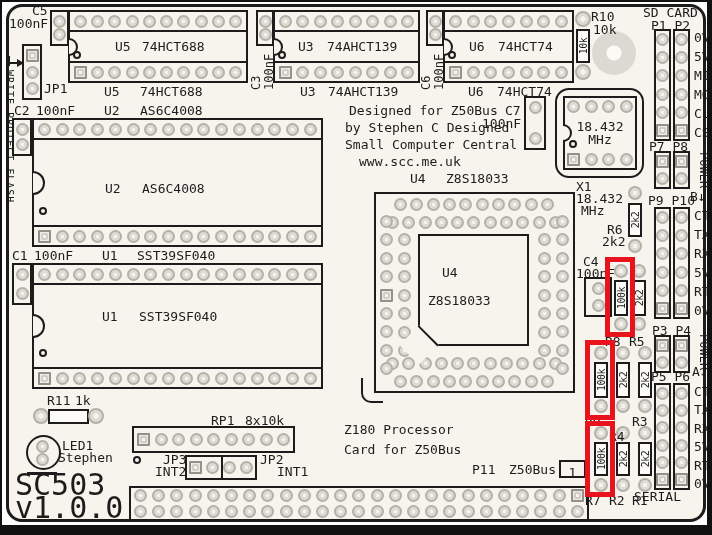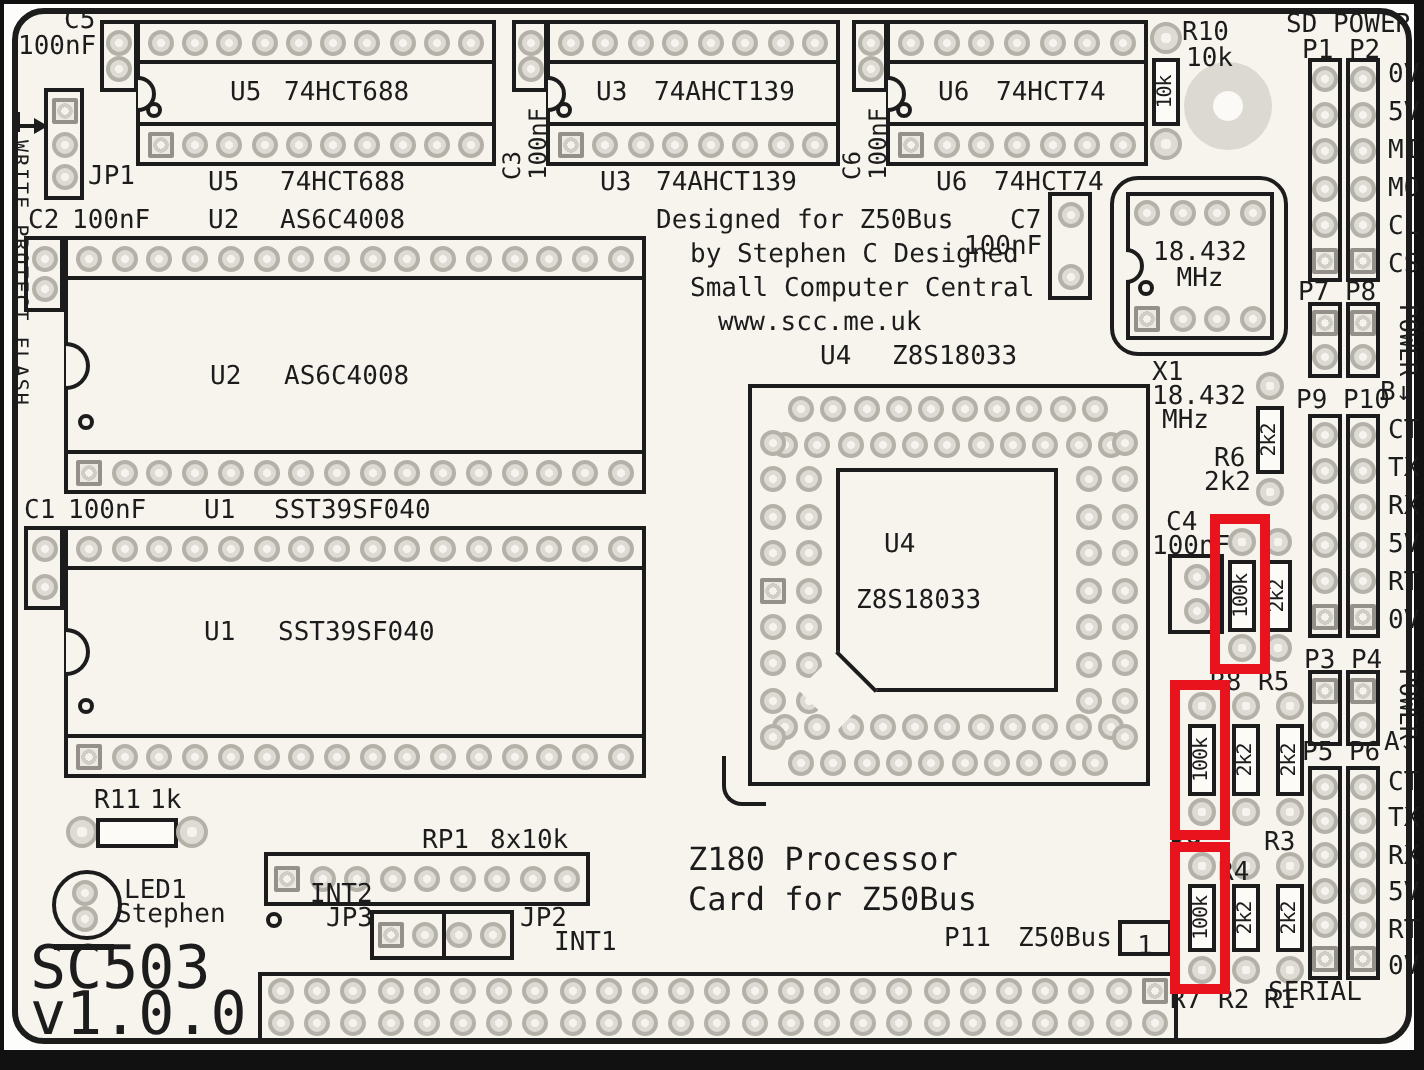--- a/index.html
+++ b/index.html
@@ -1,21 +1,21 @@
 <!DOCTYPE html>
 <html style="--hl: #e8131c; --silk: #1c1c1c; --board: #f7f4ee;"><head>
 <meta charset="utf-8">
 <style>
   *{margin:0;padding:0;box-sizing:border-box}
   html,body{width:712px;height:535px;overflow:hidden}
   body{background:#111;font-family:"DejaVu Sans Mono","Liberation Mono",monospace;position:relative}
   #frame{position:absolute;left:2px;top:2px;width:705px;height:523px;background:#fdfdfb}
   #pcb{position:absolute;left:6px;top:4px;width:700px;height:518px;background:var(--board);border:3px solid var(--silk);border-radius:16px}
   .t{position:absolute;font-size:13px;line-height:13px;color:var(--silk);white-space:pre;z-index:2}
-  .big{font-size:16px;line-height:19px}
+  .big{font-size:13px;line-height:19px}
   .huge{font-size:30px;line-height:22px}
   .vwm{position:absolute;writing-mode:vertical-rl;font-size:10px;line-height:12px;letter-spacing:1px;color:var(--silk);z-index:2}
   .vrot{position:absolute;transform-origin:0 0;transform:rotate(-90deg);font-size:12px;line-height:13px;color:var(--silk);white-space:pre;z-index:2}
   .vrot90{position:absolute;transform-origin:0 0;transform:rotate(90deg);font-size:12px;line-height:13px;color:var(--silk);white-space:pre;z-index:2}
   .dip{position:absolute;z-index:1}
   .prow{border:2px solid var(--silk);height:22px;display:flex;align-items:center;justify-content:space-between;padding:0 4px}
   .dipbody{border-left:2px solid var(--silk);border-right:2px solid var(--silk);position:relative}
   .notch{position:absolute;left:-1px;top:50%;transform:translateY(-50%);width:9px;height:18px;background:var(--board);border:2px solid var(--silk);border-left:none;border-radius:0 18px 18px 0}
   .notch.bg{width:12px;height:24px}
   .dot{position:absolute;width:8px;height:8px;border:2px solid var(--silk);border-radius:50%;background:var(--board)}
@@ -163,21 +163,21 @@
 
 <span class="t" style="left:591px;top:10px">R10</span>
 <span class="t" style="left:593px;top:23px">10k</span>
 <i class="cpad" style="left:575px;top:11px;width:16px;height:16px"></i>
 <div class="res" style="left:576px;top:29px;height:34px">
     <span class="rv">10k</span>
   </div>
 <i class="cpad" style="left:575px;top:64px;width:16px;height:16px"></i>
 <div class="hole" style="left:592px;top:31px"></div>
 
-<span class="t" style="left:643px;top:6px">SD POWER</span>
+<span class="t" style="left:643px;top:6px">SD CARD</span>
 <span class="t" style="left:651px;top:19px">P1 P2</span>
 <div class="col" style="left:654px;top:29px;height:112px">
     <span class="pad"></span>
     <span class="pad"></span>
     <span class="pad"></span>
     <span class="pad"></span>
     <span class="pad"></span>
     <span class="pad sq"></span>
   </div>
 <div class="col" style="left:673px;top:29px;height:112px">
@@ -188,21 +188,21 @@
     <span class="pad"></span>
     <span class="pad sq"></span>
   </div>
 <span class="t" style="left:694px;top:31px">0V</span>
 <span class="t" style="left:694px;top:50px">5V</span>
 <span class="t" style="left:694px;top:69px">MI</span>
 <span class="t" style="left:694px;top:88px">MO</span>
 <span class="t" style="left:694px;top:107px">CL</span>
 <span class="t" style="left:694px;top:126px">CS</span>
 
-<span class="t" style="left:328px;top:104px">Designed for Z50Bus</span>
+<span class="t" style="left:349px;top:104px">Designed for Z50Bus</span>
 <span class="t" style="left:345px;top:121px">by Stephen C Designed</span>
 <span class="t" style="left:345px;top:138px">Small Computer Central</span>
 <span class="t" style="left:359px;top:155px">www.scc.me.uk</span>
 
 <span class="t" style="left:505px;top:104px">C7</span>
 <span class="t" style="left:482px;top:117px">100nF</span>
 <div class="cbox" style="left:524px;top:96px;width:22px;height:54px">
     <span class="pad"></span>
     <span class="pad"></span>
   </div>
@@ -603,21 +603,21 @@
     <span class="pad"></span>
     <span class="pad"></span>
     <span class="pad"></span>
     <span class="pad"></span>
     <span class="pad"></span>
     <span class="pad"></span>
     <span class="pad"></span>
   </div>
 <i class="dot" style="position:absolute;left:133px;top:456px;z-index:2"></i>
 <span class="t" style="left:163px;top:453px">JP3</span>
-<span class="t" style="left:155px;top:441px">INT2</span>
+<span class="t" style="left:155px;top:465px">INT2</span>
 <div style="position:absolute;left:185px;top:455px;width:72px;height:25px;border:2px solid var(--silk);display:flex;align-items:center;justify-content:space-between;padding:0 2px;z-index:1">
   <i style="position:absolute;left:50%;top:0;bottom:0;width:2px;background:var(--silk)"></i>
 <span class="pad sq"></span>
     <span class="pad"></span>
     <span class="pad"></span>
     <span class="pad"></span>
   </div>
 <span class="t" style="left:260px;top:453px">JP2</span>
 <span class="t" style="left:277px;top:465px">INT1</span>
 

